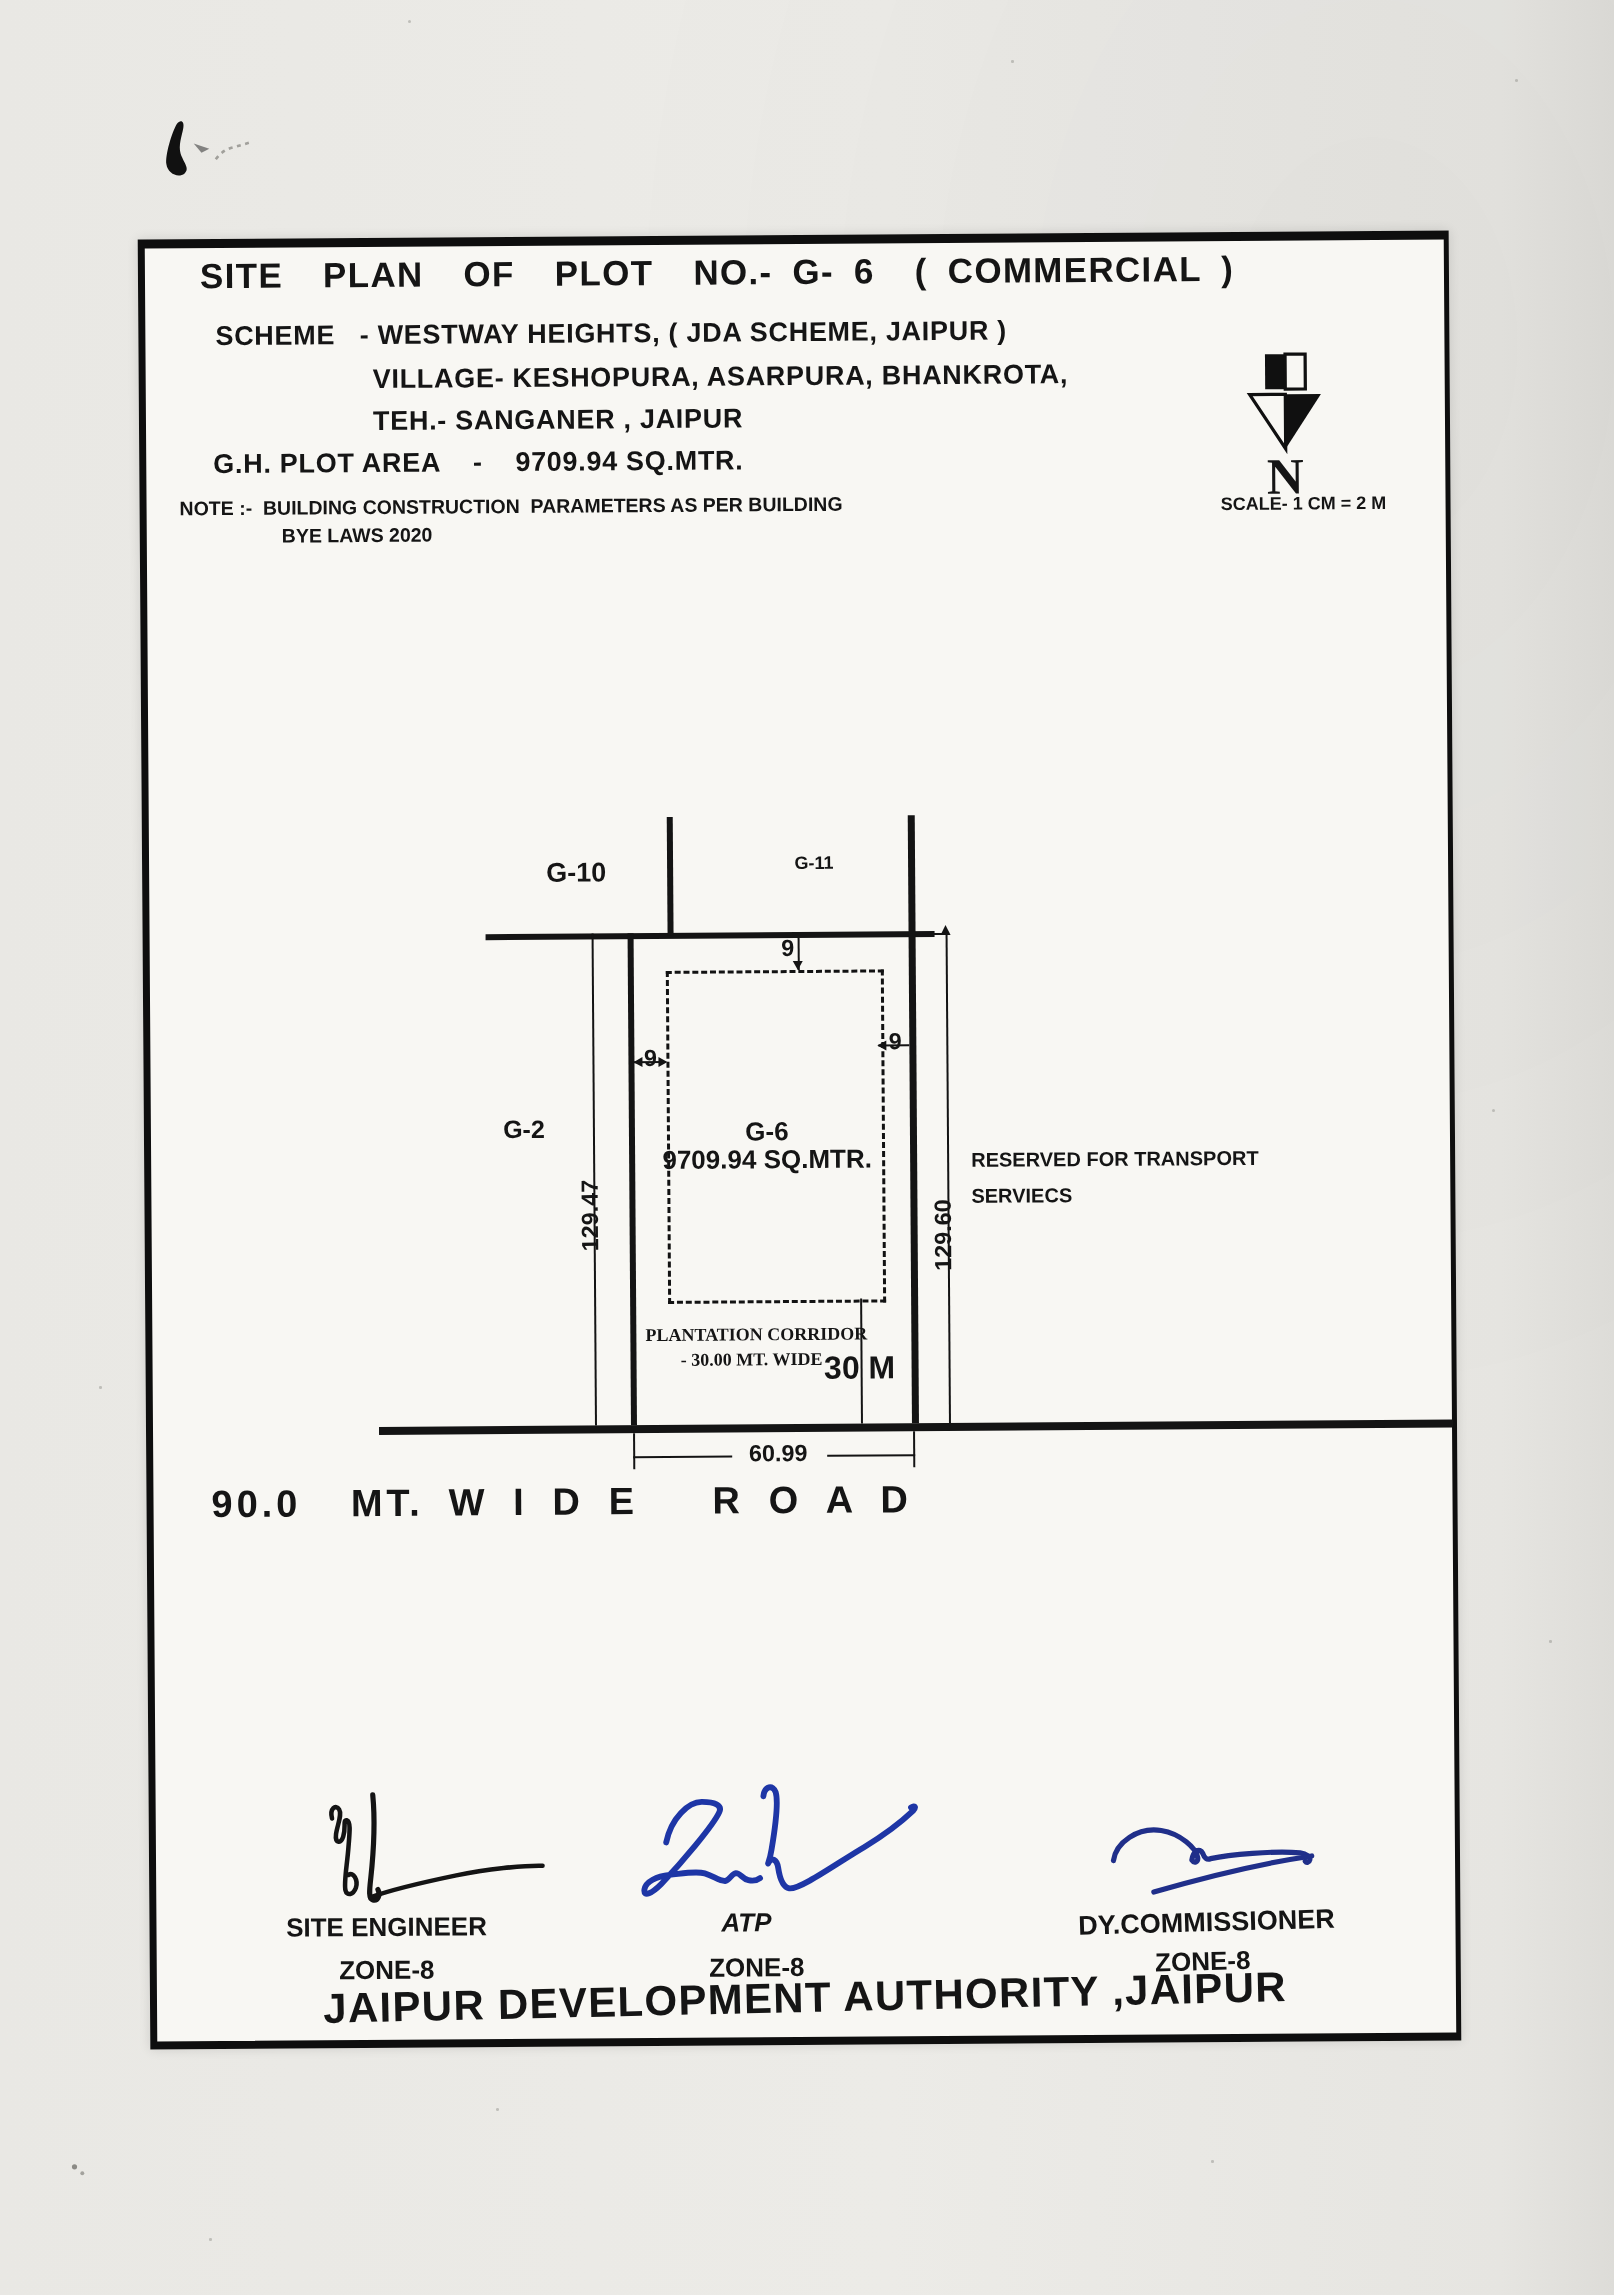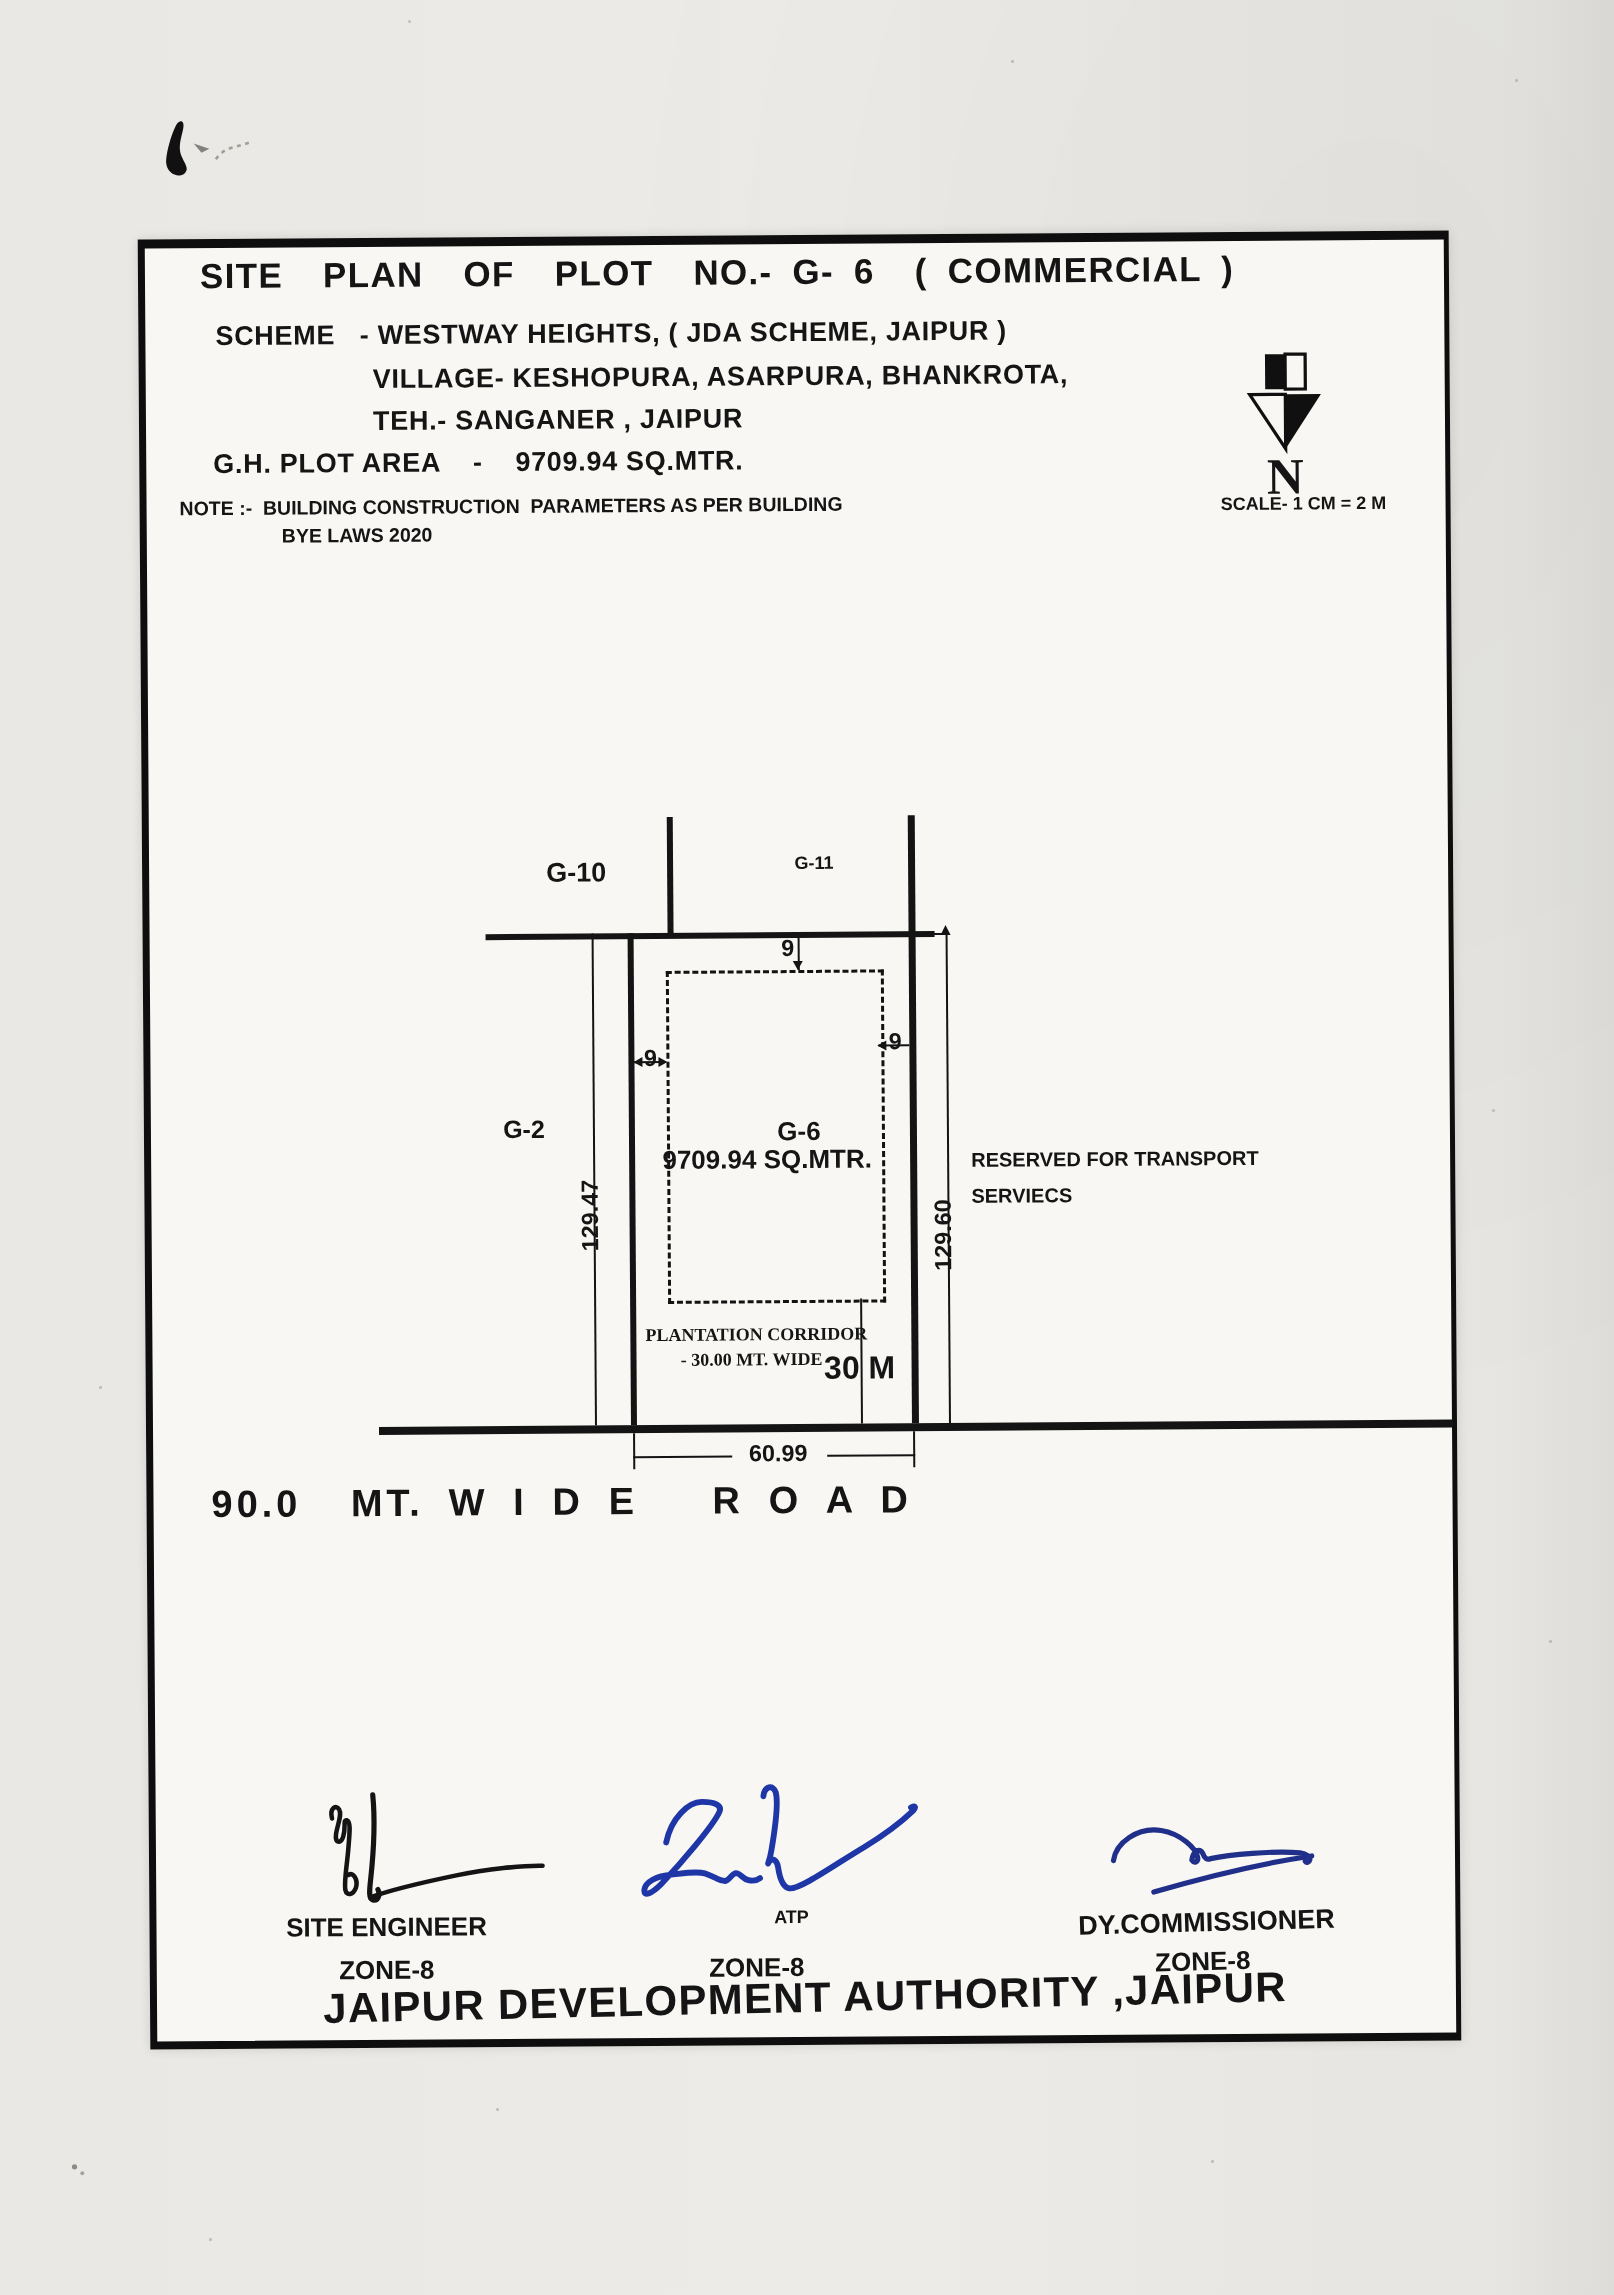--- a/index.html
+++ b/index.html
@@ -102,21 +102,21 @@
 
   <div class="hline" style="left:488px;top:825px;width:34px;height:2px;"></div>
   <div class="arrow" style="left:490px;top:821px;border-top:5.2px solid transparent;border-bottom:5.2px solid transparent;border-right:9px solid #141414;"></div>
   <div class="arrow" style="left:515px;top:821px;border-top:5.2px solid transparent;border-bottom:5.2px solid transparent;border-left:9px solid #141414;"></div>
   <div class="lbl ctr" style="left:507px;top:810px;font-size:23.4px;">9</div>
 
   <div class="hline" style="left:735px;top:810px;width:31px;height:2px;"></div>
   <div class="arrow" style="left:734px;top:806px;border-top:5.2px solid transparent;border-bottom:5.2px solid transparent;border-right:9px solid #141414;"></div>
   <div class="lbl ctr" style="left:752px;top:795px;font-size:23.4px;">9</div>
 
-  <div class="lbl ctr" style="left:623px;top:882px;font-size:26px;margin-left:32px;">G-6</div>
+  <div class="lbl ctr" style="left:623px;top:882px;font-size:26px;">G-6</div>
   <div class="lbl ctr" style="left:623px;top:910px;font-size:26px;">9709.94 SQ.MTR.</div>
 
   <div class="lbl" style="left:827px;top:916px;font-size:20px;">RESERVED FOR TRANSPORT</div>
   <div class="lbl" style="left:827px;top:952px;font-size:20px;">SERVIECS</div>
 
   <div class="lbl rot90" style="left:446px;top:979px;font-size:23.4px;">129.47</div>
   <div class="lbl rot90" style="left:799px;top:1001px;font-size:23.4px;">129.60</div>
 
   <div class="lbl ctr serif" style="left:611px;top:1090px;font-size:18px;">PLANTATION CORRIDOR</div>
   <div class="lbl ctr serif" style="left:606px;top:1115px;font-size:18px;">- 30.00 MT. WIDE</div>
@@ -138,21 +138,21 @@
     <path d="M77,6 C81,50 77,100 73,135 C71,152 69,166 76,168 C84,170 88,160 84,152" stroke="#141414" stroke-width="8"></path>
     <path d="M72,164 C100,154 150,142 205,131 C250,122 310,116 338,117" stroke="#141414" stroke-width="7"></path>
   </svg>
   <div class="lbl ctr" style="left:237px;top:1675px;font-size:26px;">SITE ENGINEER</div>
   <div class="lbl ctr" style="left:237px;top:1718px;font-size:26px;">ZONE-8</div>
 
   <svg class="sig" style="left:493px;top:1548px;" width="280" height="130" viewBox="0 0 430 200">
     <path d="M37,90 C45,52 72,28 92,28 C112,28 124,33 119,44 C110,64 60,122 29,154 C15,168 1,175 3,162 C5,150 22,142 42,140 C62,138 82,134 96,138 C109,142 118,150 127,150 C134,149 137,139 144,138 C151,138 154,147 163,149 C172,151 177,149 181,146" stroke="#1e36a6" stroke-width="9"></path>
     <path d="M187,20 C189,4 202,2 206,14 C210,28 206,62 199,102 C196,120 191,128 195,121 C199,114 207,117 209,130 C211,144 216,160 226,162 C243,164 302,122 342,99 C372,81 402,58 417,44 C422,39 421,35 414,39" stroke="#1e36a6" stroke-width="9"></path>
   </svg>
-  <div class="lbl ctr" style="left:642px;top:1673px;font-size:18px;">ATP</div>
+  <div class="lbl ctr" style="left:597px;top:1673px;font-size:26px;font-style:italic;">ATP</div>
   <div class="lbl ctr" style="left:607px;top:1718px;font-size:26px;">ZONE-8</div>
 
   <svg class="sig" style="left:955px;top:1585px;" width="221" height="81" viewBox="0 0 340 125">
     <path d="M14,66 C18,38 52,14 88,20 C118,25 142,48 144,62 C145,69 139,72 135,66 C137,52 147,46 152,56 C154,62 158,67 164,64 C192,58 262,52 302,56 C312,58 318,62 317,67 C316,71 312,72 310,69" stroke="#202f8a" stroke-width="8"></path>
     <path d="M76,115 C150,94 242,72 320,61" stroke="#202f8a" stroke-width="8"></path>
   </svg>
   <div class="lbl ctr" style="left:1057px;top:1676px;font-size:27px;transform:translateX(-50%) rotate(-1.2deg);">DY.COMMISSIONER</div>
   <div class="lbl ctr" style="left:1053px;top:1715px;font-size:26px;transform:translateX(-50%) rotate(-1.2deg);">ZONE-8</div>
 
   <div class="lbl ctr" style="left:655px;top:1740px;font-size:42px;letter-spacing:1.3px;transform:translateX(-50%) rotate(-0.9deg);">JAIPUR DEVELOPMENT AUTHORITY ,JAIPUR</div>

